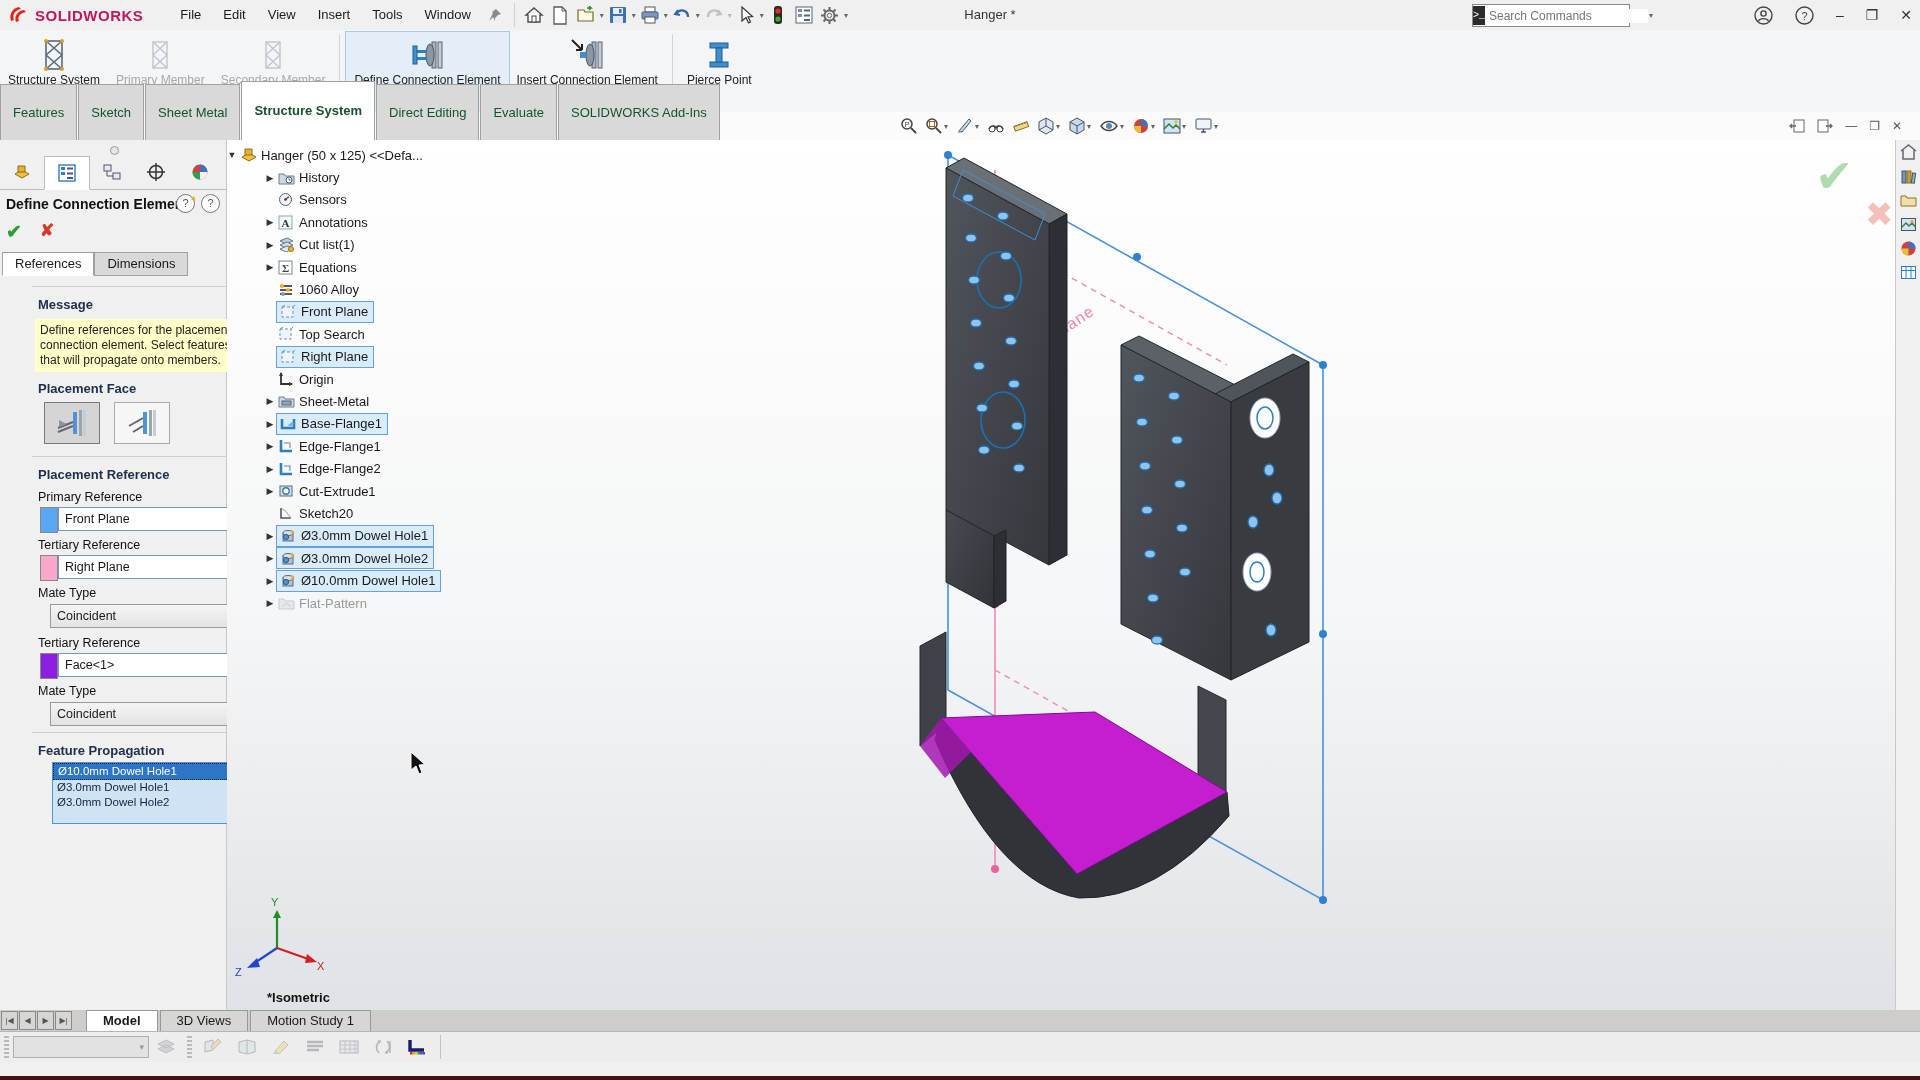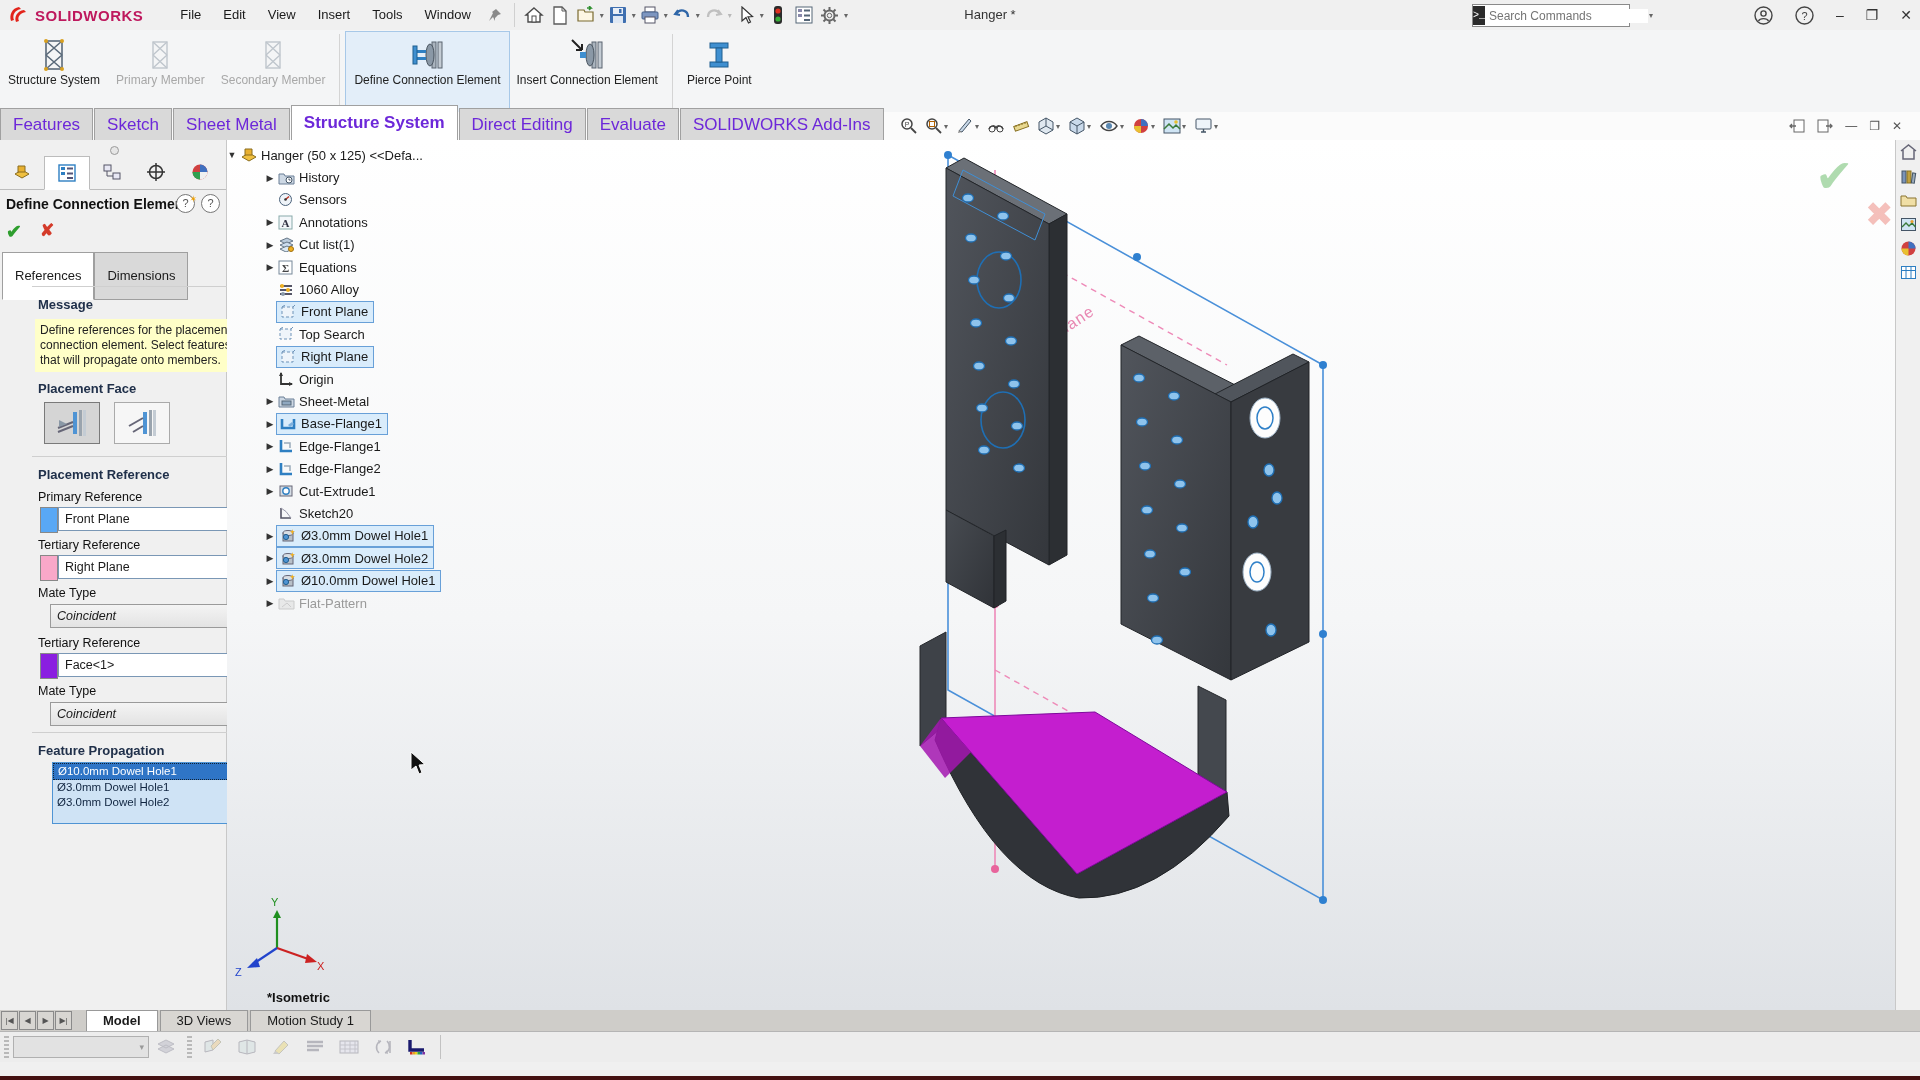--- a/index.html
+++ b/index.html
@@ -26,52 +26,52 @@
   .rbtn{display:flex;flex-direction:column;align-items:center;padding:4px 8px 2px;margin-top:2px;}
   .rbtn .ric{height:38px;display:flex;align-items:center;justify-content:center;}
   .rbtn .rlabel{font-size:12px;line-height:13px;text-align:center;color:#222;}
   .rbtn.disabled .rlabel{color:#a8a8a8;}
   .rbtn.disabled svg{opacity:.38;}
   .rbtn.activecmd{background:#e3eef9;outline:1px solid #a7c8e8;}
   .rsep{width:1px;background:#d4d4d4;margin:4px 6px;}
   
   .band{position:absolute;left:0;top:112px;width:1920px;height:28px;background:#fbfbfb;}
   .ctabs{display:flex;height:28px;align-items:flex-end;}
-  .ctab{height:23px;line-height:23px;padding:4px 12px;background:#d9d9d9;border:1px solid #a0a0a0;border-bottom:none;margin-right:1px;color:#6d28d9;font-size:17px;}
+  .ctab{height:23px;line-height:23px;padding:16px 12px;background:#d9d9d9;border:1px solid #a0a0a0;border-bottom:none;margin-right:1px;color:#14532d;font-size:13px;}
   .ctab.active{background:#fff;font-weight:bold;height:26px;line-height:26px;}
   .headsup{position:absolute;left:900px;top:2px;height:24px;display:flex;align-items:center;gap:7px;}
   .hicon{display:flex;align-items:center;}
   .winctl{position:absolute;right:18px;top:2px;height:24px;display:flex;align-items:center;gap:12px;color:#555;font-size:12px;}
   
   .pm{position:absolute;left:0;top:140px;width:226px;height:870px;background:#f0f0f0;border-right:1px solid #c8c8c8;}
   .pmdot{position:absolute;left:110px;top:6px;width:7px;height:7px;border-radius:50%;border:1px solid #9a9a9a;background:#e6e6e6;}
   .pmtabs{position:absolute;left:0;top:16px;width:226px;height:33px;display:flex;border-bottom:1px solid #bcbcbc;}
   .pmtab{width:44px;height:32px;display:flex;align-items:center;justify-content:center;}
   .pmtab.active{background:#fff;border:1px solid #bcbcbc;border-bottom:1px solid #fff;}
   .pmtitle{position:absolute;left:6px;top:56px;font-weight:bold;font-size:14px;color:#111;}
   .pmhelp{position:absolute;top:54px;width:17px;height:17px;border:1px solid #777;border-radius:50%;color:#555;font-size:11px;text-align:center;line-height:16px;background:#fff;}
   .okrow{position:absolute;left:6px;top:80px;display:flex;gap:18px;}
   .ok{color:#2e9e2e;font-size:19px;font-weight:bold;}
   .cancel{color:#d43b2a;font-size:17px;font-weight:bold;}
   .reftabs{position:absolute;left:2px;top:112px;display:flex;}
-  .reftab{padding:12px 12px;height:22px;line-height:22px;background:#d9d9d9;border:1px solid #9f9f9f;font-size:13px;}
+  .reftab{padding:0 12px;height:22px;line-height:22px;background:#d9d9d9;border:1px solid #9f9f9f;font-size:13px;}
   .reftab.active{background:#fff;border-bottom:1px solid #fff;}
   .pmbody{position:absolute;left:0;top:140px;width:226px;padding-left:32px;}
   .pmhr{height:1px;background:#cfcfcf;margin:6px 0;}
   .sechead{display:flex;justify-content:space-between;padding:4px 8px 2px 6px;font-weight:bold;color:#20304a;font-size:13px;}
   .chev{color:#666;font-size:10px;}
   .msgbox{margin:5px 3px;background:#ffffc8;padding:4px 5px;font-size:12px;line-height:15px;color:#222;}
   .ptbtns{display:flex;gap:14px;padding:4px 0 6px 12px;}
   .ptbtn{width:54px;height:40px;display:flex;align-items:center;justify-content:center;background:#f6f6f6;border:1px solid #aaa;}
   .ptbtn.sel{background:#d5d5d5;border:1px solid #7a7a7a;}
   .flabel{padding:6px 0 2px 6px;font-size:12.5px;color:#111;}
   .frow{display:flex;align-items:stretch;margin:1px 0 1px 8px;height:24px;}
   .swatch{width:16px;height:24px;border:1px solid #888;}
   .fin{flex:1;margin-right:14px;border:1px solid #7a97b5;background:#fff;font-size:12.5px;display:flex;align-items:center;padding-left:6px;}
-  .fselect{margin:2px 14px 2px 18px;height:22px;border:1px solid #9a9a9a;background:linear-gradient(#f4f4f4,#e3e3e3);display:flex;align-items:center;justify-content:space-between;padding:0 6px;font-size:12.5px;font-style:italic;}
+  .fselect{margin:2px 14px 2px 18px;height:22px;border:1px solid #9a9a9a;background:linear-gradient(#f4f4f4,#e3e3e3);display:flex;align-items:center;justify-content:space-between;padding:0 6px;font-size:12.5px;}
   .listbox{margin:2px 14px 0 20px;height:60px;background:#cfe3f5;border:1px solid #4f94d4;font-size:11.5px;}
   .litem{height:15px;line-height:15px;padding-left:4px;color:#102540;}
   .litem.sel{background:#2f75c6;color:#fff;border:1px dotted #123;}
   .pmdot2{position:absolute;left:226px;top:418px;width:7px;height:7px;border-radius:50%;border:1px solid #9a9a9a;background:#e6e6e6;margin-left:1px;}
   
   .tree{position:absolute;left:226px;top:144px;width:340px;}
   .trow{height:22.4px;display:flex;align-items:center;}
   .tarrow{width:12px;text-align:center;font-size:9px;color:#333;}
   .tic{width:18px;height:16px;margin:0 3px 0 2px;display:flex;align-items:center;}
   .tlabel{font-size:13px;white-space:nowrap;}

